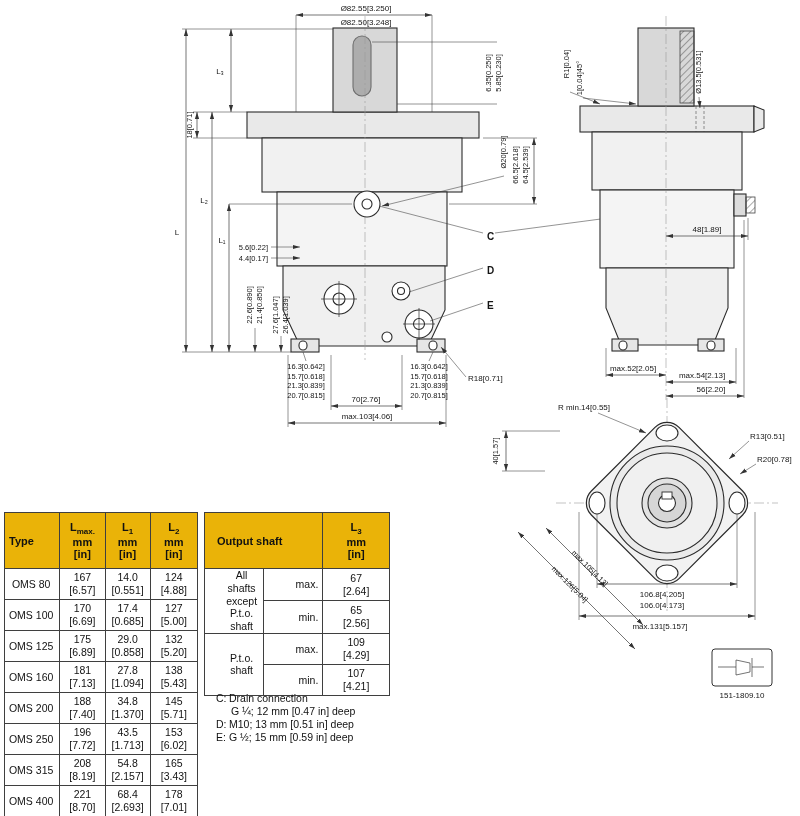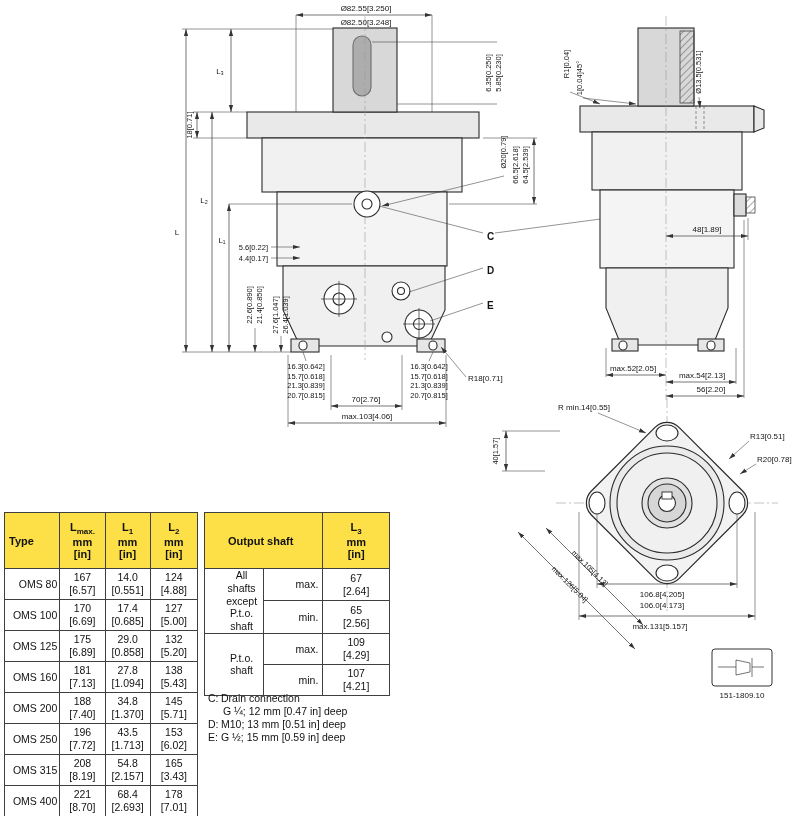--- a/index.html
+++ b/index.html
@@ -9,33 +9,33 @@
   svg text{font-family:"Liberation Sans",sans-serif;fill:#151515}
   .ol{stroke:#2b2b2b;stroke-width:1.1}
   .dl{stroke:#3a3a3a;stroke-width:0.7;fill:none}
   .xl{stroke:#3a3a3a;stroke-width:0.55;fill:none}
   .cl{stroke:#9a9a9a;stroke-width:0.6;stroke-dasharray:10 3 2 3;fill:none}
   .dt{font-size:8px}
   .dt75{font-size:7.5px}
   .dlead{font-size:10px;font-weight:bold}
   .tbl{position:absolute;border-collapse:collapse;background:#fff;table-layout:fixed}
   .tbl th,.tbl td{border:1px solid #3f3f3f;vertical-align:middle;padding:0 2px;text-align:center}
-  .tbl th{background:#fde047;font-weight:bold;font-size:11px;height:56px}
+  .tbl th{background:#eab308;font-weight:bold;font-size:11px;height:56px}
   .tbl td{font-size:10.5px;height:31px;line-height:1.22}
   .tbl sub{font-size:8px}
   #table1{left:4px;top:512px;width:194px}
   #table1 .c0{width:55px}#table1 .c1{width:45px}#table1 .c2{width:45px}#table1 .c3{width:47px}
-  #table1 td.type{text-align:right;padding-left:0}
+  #table1 td.type{text-align:center;padding-left:0}
   #table1 th.type{text-align:left;padding-left:4px}
   #table2{left:204px;top:512px;width:186px}
   #table2 .k0{width:96px}#table2 .k1{width:36px}#table2 .k2{width:54px}
-  #table2 th.left{text-align:left;padding-left:23px}
+  #table2 th.left{text-align:left;padding-left:12px}
   #table2 td.lbl{text-align:center;padding-left:17px}
   #table2 td.mm{text-align:right;padding-right:4px}
-  #notes{position:absolute;left:208px;top:692px;width:190px;font-size:10.5px;line-height:13px}
+  #notes{position:absolute;left:216px;top:692px;width:190px;font-size:10.5px;line-height:13px}
   #notes .ind{padding-left:15px}
   #notes .nk{display:inline-block;width:13px}
 </style>
 </head>
 <body>
 
 <svg id="drawing" width="800" height="816" viewBox="0 0 800 816">
   <defs>
     <marker id="ar" viewBox="0 0 10 10" refX="10" refY="5" markerWidth="7" markerHeight="7" markerUnits="userSpaceOnUse" orient="auto-start-reverse">
       <path d="M0,2 L10,5 L0,8 z" fill="#333"></path>

